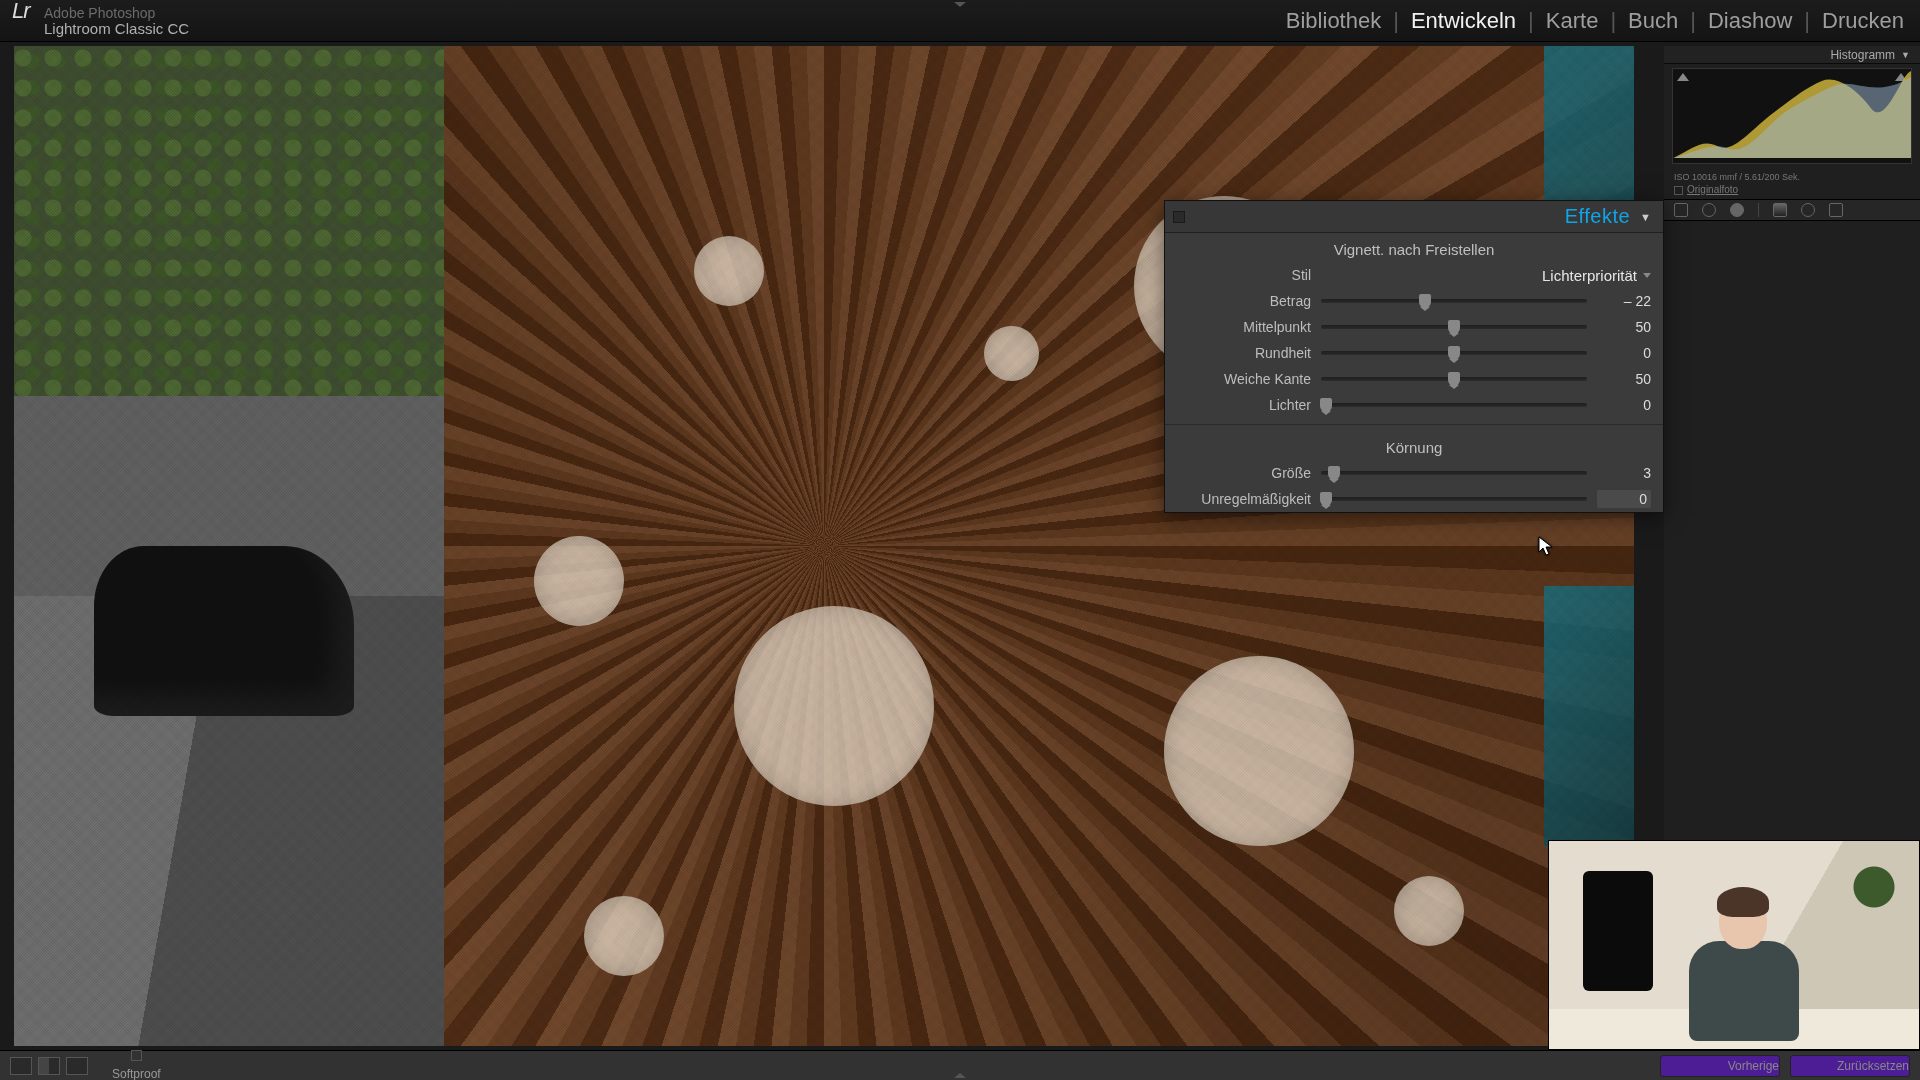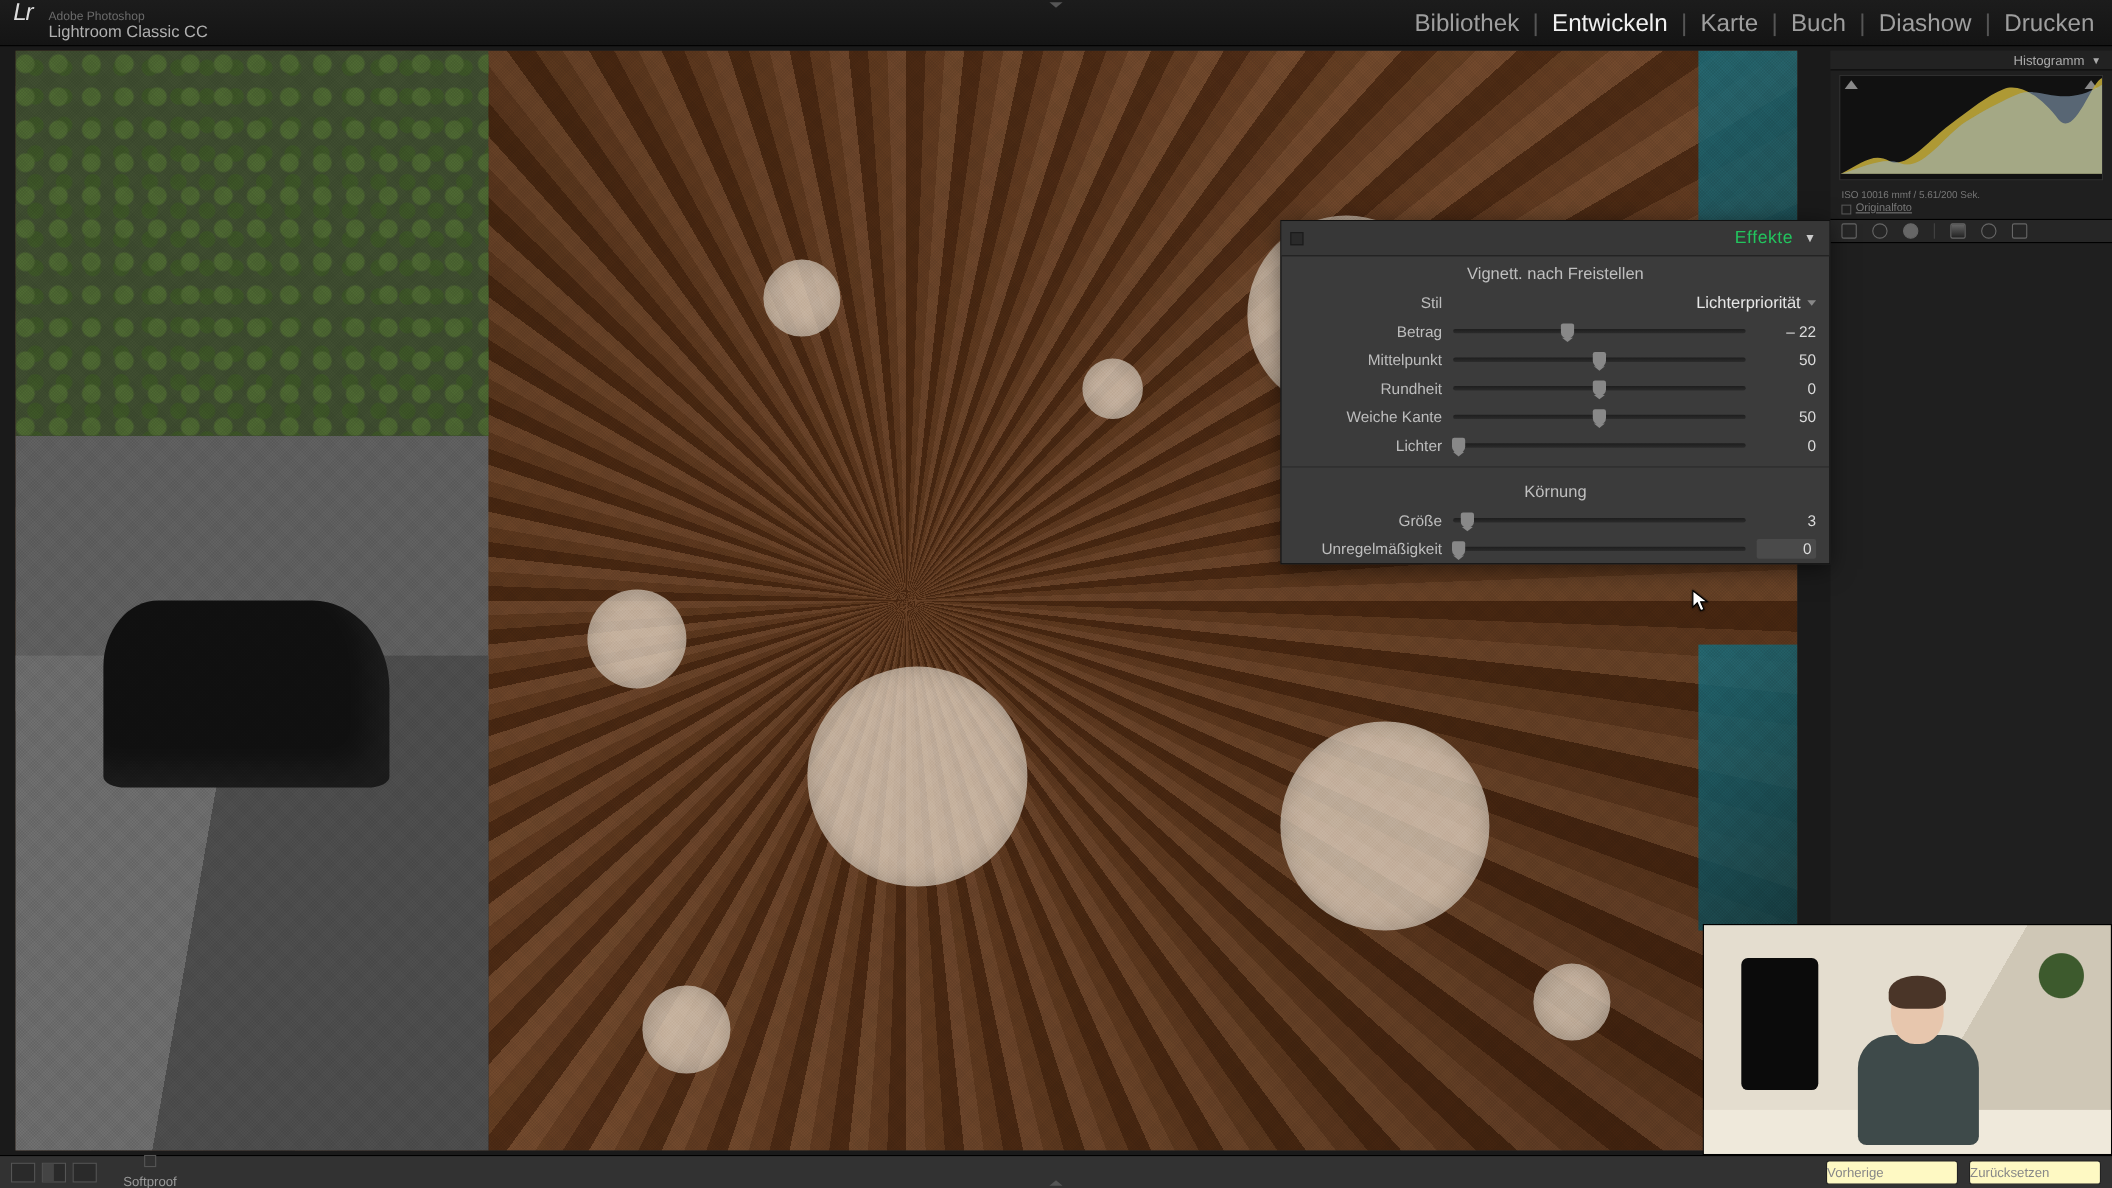--- a/index.html
+++ b/index.html
@@ -3,21 +3,21 @@
 <meta charset="utf-8">
 <style>
   * { margin: 0; padding: 0; box-sizing: border-box; font-family: "Myriad Pro", "Segoe UI", Arial, sans-serif; }
   body { background: #1a1a1a; color: #ccc; width: 1920px; height: 1080px; overflow: hidden; position: relative; }
 
   
   .topbar { height: 42px; background: linear-gradient(#1c1c1c,#141414); display: flex; align-items: center; padding: 0 12px; border-bottom: 1px solid #000; }
   .brand { display: flex; align-items: baseline; gap: 6px; }
   .lr-logo { width: 26px; height: 20px; display: flex; align-items: flex-end; }
   .lr-logo span { font-weight: 300; font-size: 22px; font-style: italic; color: #dcdcdc; letter-spacing: -1px; }
-  .brand-sub { font-size: 11px; color: #6b6b6b; line-height: 1; }
+  .brand-sub { font-size: 14px; color: #6b6b6b; line-height: 1; }
   .brand-app { font-size: 15px; color: #b0b0b0; }
   .topbar .spacer { flex: 1; }
   .top-handle { position:absolute; top:2px; left:50%; transform:translateX(-50%); width:26px; height:6px; }
   .top-handle::before{ content:""; display:block; margin:0 auto; width:0; height:0; border-left:6px solid transparent; border-right:6px solid transparent; border-top:5px solid #555; }
   .modules { display: flex; align-items: center; gap: 0; font-size: 22px; color: #9e9e9e; }
   .modules .mod { padding: 4px 4px; }
   .modules .sep { color: #555; padding: 0 8px; }
   .modules .active { color: #f0f0f0; }
 
   
@@ -69,21 +69,21 @@
   .tool-row .tool{ width:14px; height:14px; border:1px solid #666; border-radius:50%;}
   .tool-row .tool.rect{ border-radius:2px;}
   .tool-row .tool.filled{ background:#666;}
   .tool-row .tool.grad{ border-radius:2px; background:linear-gradient(#666,#222);}
   .tool-row .divider{ width:1px; height:14px; background:#444;}
 
   
   .panel { position:absolute; top:200px; right:256px; width:500px; background:#3b3b3b; border:1px solid #111; box-shadow:0 4px 20px rgba(0,0,0,.5);}
   .panel-header{ display:flex; justify-content:flex-end; align-items:center; height:32px; padding:0 12px; background:#373737; border-bottom:1px solid #202020;}
   .panel-header .toggle-sq{ position:absolute; left:8px; top:10px; width:12px;height:12px; background:#2a2a2a; border:1px solid #1a1a1a;}
-  .panel-header .title{ font-size:16px; color:#22c55e; letter-spacing:.5px;}
+  .panel-header .title{ font-size:20px; color:#0ea5e9; letter-spacing:.5px;}
   .panel-header .tri{ margin-left:10px; font-size:11px; color:#ccc;}
   .section-title{ text-align:center; font-size:15px; color:#bfbfbf; padding:8px 0 4px;}
   .row{ display:flex; align-items:center; height:26px; padding:0 12px 0 8px; gap:10px;}
   .row .label{ width:138px; text-align:right; font-size:14px; color:#bdbdbd;}
   .row .track{ flex:1; height:4px; background:linear-gradient(#1e1e1e,#2b2b2b); border-radius:2px; position:relative;}
   .row .thumb{ position:absolute; top:-5px; width:12px; height:14px; background:#888; border-radius:2px 2px 6px 6px; transform:translateX(-50%);}
   .row .thumb::after{content:"";position:absolute;bottom:-3px;left:1px;width:0;height:0;border-left:5px solid transparent;border-right:5px solid transparent;border-top:4px solid #888;}
   .row .value{ width:54px; text-align:right; font-size:14px; color:#dcdcdc;}
   .row .value.hl{ background:#4a4a4a; padding:1px 4px; border-radius:2px;}
   .row.select .selwrap{ flex:1; display:flex; justify-content:flex-end; align-items:center; gap:6px;}
@@ -104,21 +104,21 @@
   .webcam .person .body{position:absolute;left:0;top:50px;width:110px;height:100px;background:#3e4a4a;border-radius:30px 30px 8px 8px;}
   .webcam .plant{position:absolute;right:20px;top:10px;width:50px;height:60px;background:radial-gradient(circle at 50% 60%,#3d5a2d 0 20px,transparent 21px);}
 
   
   .bottombar{ position:absolute; bottom:0; left:0; right:0; height:30px; background:#323232; border-top:1px solid #000; display:flex; align-items:center; padding:0 10px; font-size:12px; color:#999;}
   .bottombar .viewbtn{ width:22px; height:18px; border:1px solid #555; margin-right:6px; background:#2a2a2a;}
   .bottombar .viewbtn.split::before{content:"";display:block;width:50%;height:100%;background:#444;}
   .bottombar .soft{ margin-left:18px; display:flex; align-items:center; gap:6px;flex-direction:column;}
   .bottombar .soft .chk{width:11px;height:11px;border:1px solid #555;}
   .bottombar .spacer{ flex:1;}
-  .bottombar .btn{ width:120px; height:22px; background:#fef9c3; border:1px solid #222; border-radius:3px; margin-left:10px; display:flex; align-items:center; justify-content:flex-start; font-size:12px; color:#888;}
+  .bottombar .btn{ width:120px; height:22px; background:#4c1d95; border:1px solid #222; border-radius:3px; margin-left:10px; display:flex; align-items:center; justify-content:flex-end; font-size:12px; color:#888;}
 
   .bottom-handle{ position:absolute; bottom:2px; left:50%; transform:translateX(-50%);}
   .bottom-handle::before{content:"";display:block;width:0;height:0;border-left:6px solid transparent;border-right:6px solid transparent;border-bottom:5px solid #555;}
 </style>
 </head>
 <body>
 
 <div class="topbar">
   <div class="brand">
     <div class="lr-logo">

